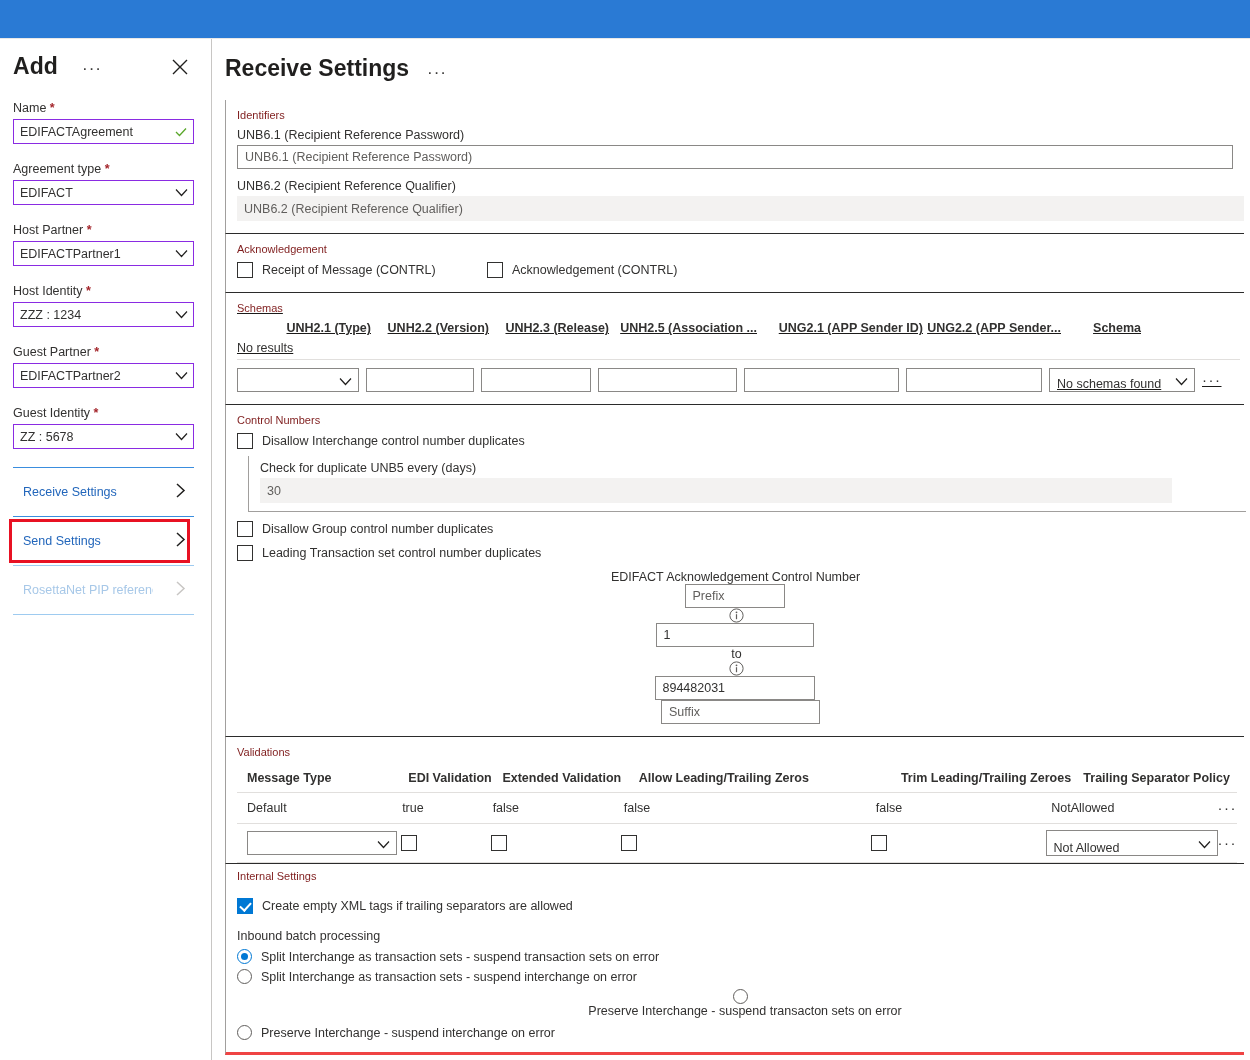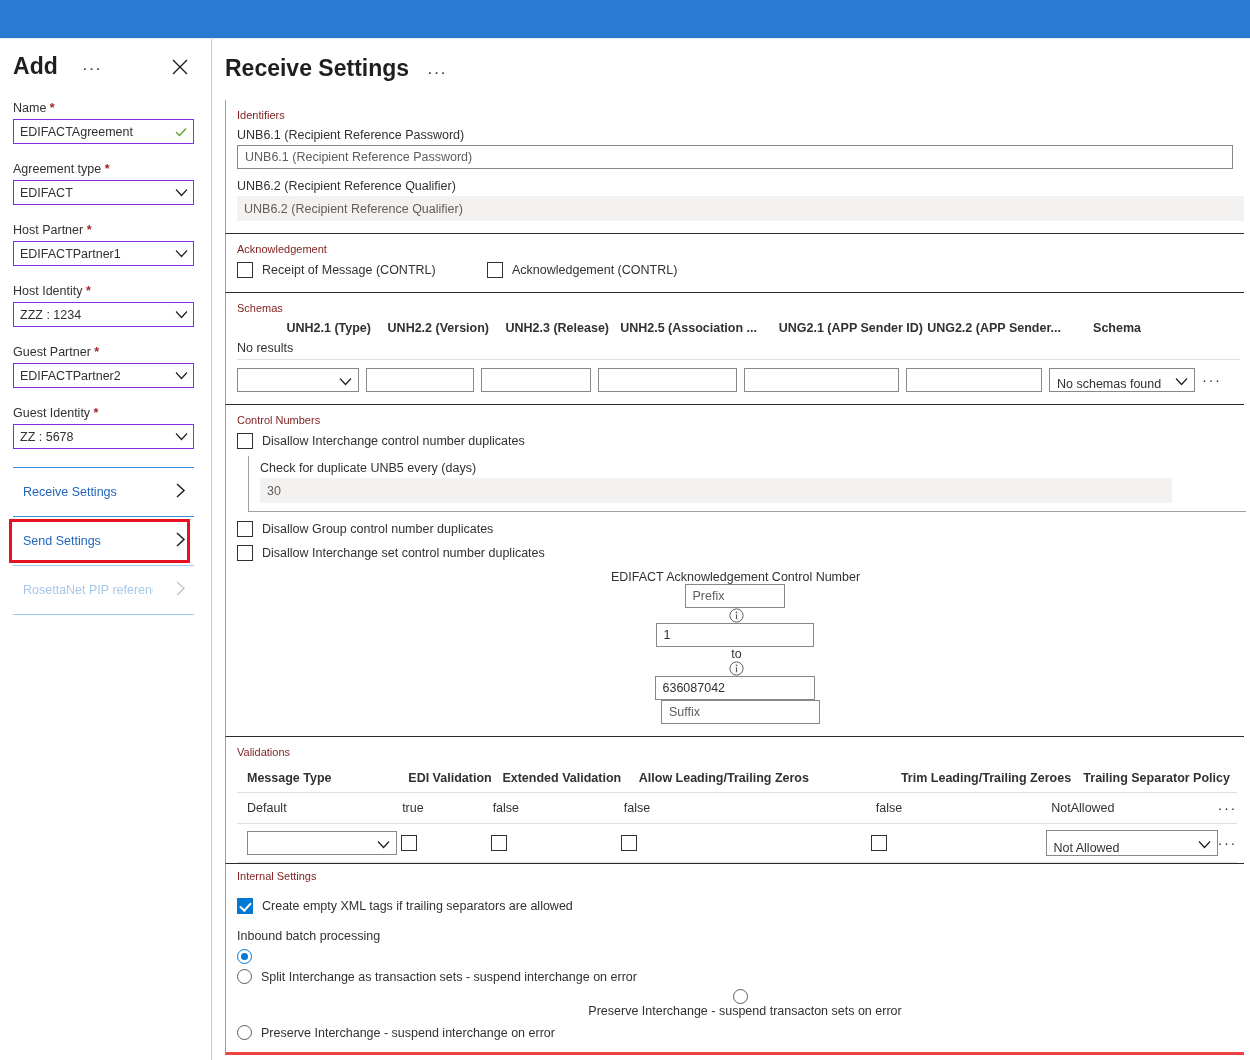--- a/index.html
+++ b/index.html
@@ -271,21 +271,21 @@
             <span class="cb"></span>
             <span class="txt">Receipt of Message (CONTRL)</span>
           </div>
           <div class="cbrow">
             <span class="cb"></span>
             <span class="txt">Acknowledgement (CONTRL)</span>
           </div>
         </div>
       </div>
 
-      <div class="section" style="padding-bottom:12px;">
+      <div class="section" style="padding-bottom:12px;text-decoration:underline;">
         <div class="sec-title">Schemas</div>
         <div class="sch-head">
           <span style="width:134px;">UNH2.1 (Type)</span>
           <span style="width:118px;">UNH2.2 (Version)</span>
           <span style="width:120px;">UNH2.3 (Release)</span>
           <span style="width:148px;">UNH2.5 (Association ...</span>
           <span style="width:166px;">UNG2.1 (APP Sender ID)</span>
           <span style="width:138px;">UNG2.2 (APP Sender...</span>
           <span style="width:80px;">Schema</span>
         </div>
@@ -330,21 +330,21 @@
             <span class="ph">30</span>
           </div>
         </div>
 
         <div class="cbrow" style="margin-bottom:8px;">
           <span class="cb"></span>
           <span class="txt">Disallow Group control number duplicates</span>
         </div>
         <div class="cbrow">
           <span class="cb"></span>
-          <span class="txt">Disallow Interchange set control number duplicates</span>
+          <span class="txt">Leading Transaction set control number duplicates</span>
         </div>
 
         <div class="ctrl-row">
           <span class="lab">EDIFACT Acknowledgement Control Number</span>
           <div class="inp" style="width:100px;margin-right:12px;">
             <span class="ph">Prefix</span>
           </div>
           <span class="info" style="margin-right:9px;">
             <svg width="15" height="15" viewBox="0 0 15 15">
                 <circle cx="7.5" cy="7.5" r="6.6" stroke="#605e5c" stroke-width="1" fill="none"></circle>
@@ -357,21 +357,21 @@
           </div>
           <span class="lab" style="margin-right:8px;">to</span>
           <span class="info" style="margin-right:9px;">
             <svg width="15" height="15" viewBox="0 0 15 15">
                 <circle cx="7.5" cy="7.5" r="6.6" stroke="#605e5c" stroke-width="1" fill="none"></circle>
                 <circle cx="7.5" cy="4.3" r="0.9" fill="#605e5c"></circle>
                 <rect x="6.9" y="6.2" width="1.2" height="5" fill="#605e5c"></rect>
               </svg>
           </span>
           <div class="inp" style="width:160px;margin-right:12px;">
-            <span class="v">636087042</span>
+            <span class="v">894482031</span>
           </div>
           <div class="inp" style="width:159px;">
             <span class="ph">Suffix</span>
           </div>
         </div>
       </div>
 
       <div class="section" style="padding-bottom:0;padding-left:11px;">
         <div class="sec-title">Validations</div>
 
@@ -429,20 +429,21 @@
 
         <div class="cbrow" style="margin-bottom:15px;">
           <span class="cb checked"></span>
           <span class="txt">Create empty XML tags if trailing separators are allowed</span>
         </div>
 
         <div class="sub-label" style="margin-bottom:6px;">Inbound batch processing</div>
 
         <div class="cbrow" style="margin-bottom:5px;">
           <span class="rd on"></span>
+          <span class="txt">Split Interchange as transaction sets - suspend transaction sets on error</span>
         </div>
         <div class="cbrow" style="margin-bottom:5px;">
           <span class="rd"></span>
           <span class="txt">Split Interchange as transaction sets - suspend interchange on error</span>
         </div>
         <div class="cbrow" style="margin-bottom:7px;flex-direction:column;">
           <span class="rd"></span>
           <span class="txt">Preserve Interchange - suspend transacton sets on error</span>
         </div>
         <div class="cbrow">

